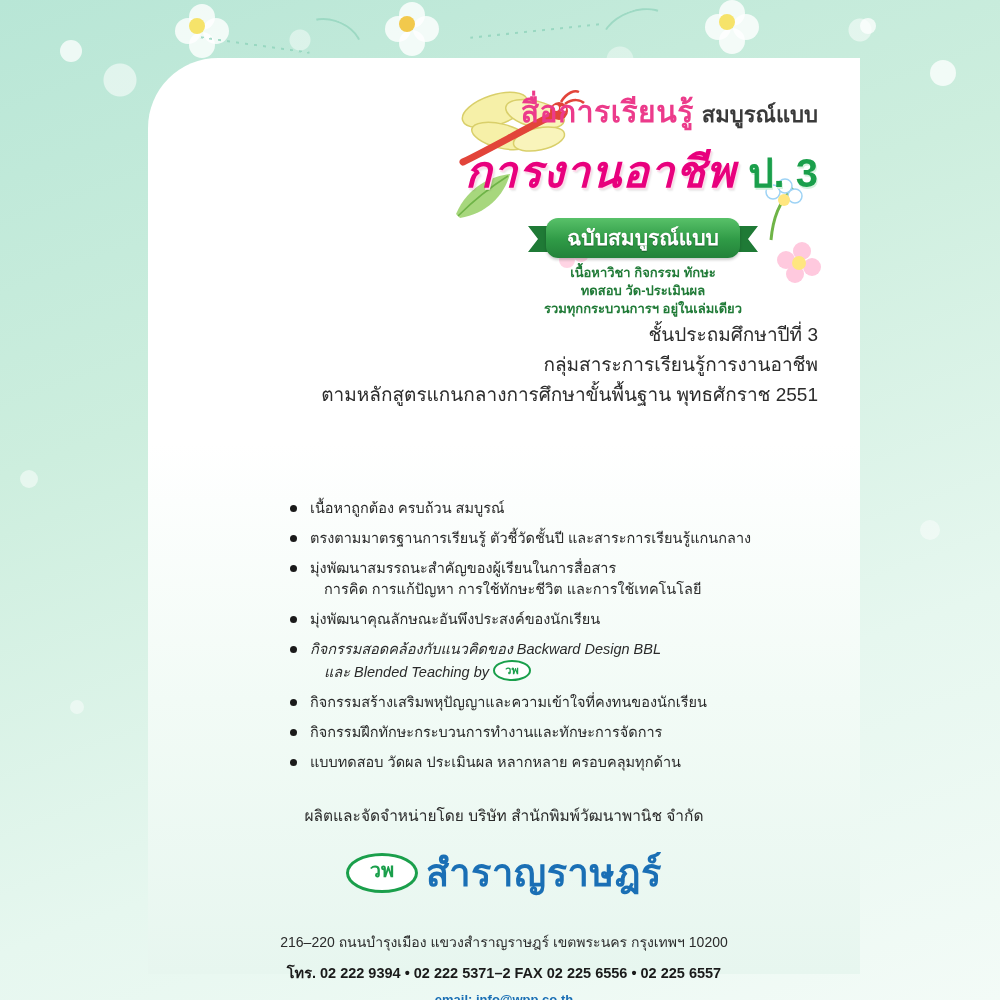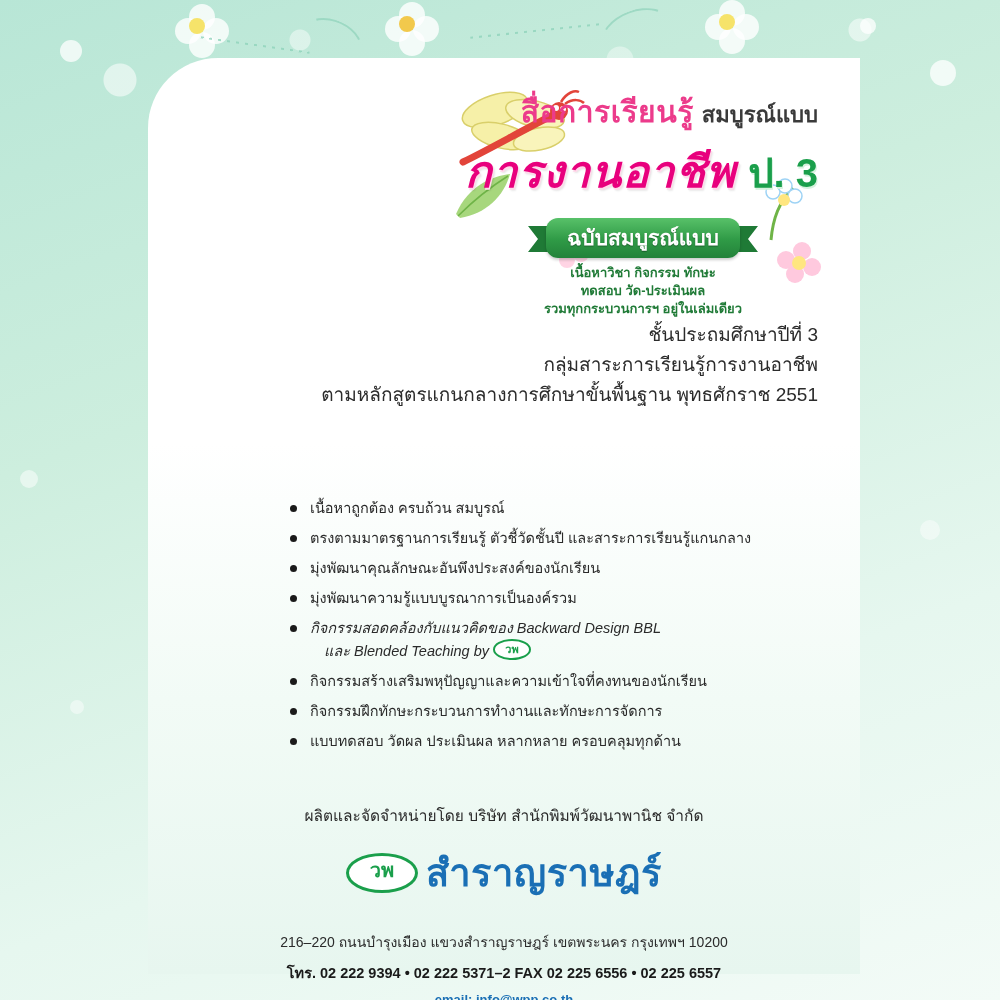--- a/index.html
+++ b/index.html
@@ -438,22 +438,25 @@
       <div class="curriculum">
         <div>ชั้นประถมศึกษาปีที่ 3</div>
         <div>กลุ่มสาระการเรียนรู้การงานอาชีพ</div>
         <div>ตามหลักสูตรแกนกลางการศึกษาขั้นพื้นฐาน พุทธศักราช 2551</div>
       </div>
     </div>
 
     <div class="bullets">
       <div class="bullet-item"><span>เนื้อหาถูกต้อง ครบถ้วน สมบูรณ์</span></div>
       <div class="bullet-item"><span>ตรงตามมาตรฐานการเรียนรู้ ตัวชี้วัดชั้นปี และสาระการเรียนรู้แกนกลาง</span></div>
+      <div class="bullet-item">
+        <span>มุ่งพัฒนาสมรรถนะสำคัญของผู้เรียนในการสื่อสาร</span>
+        <span class="cont">การคิด การแก้ปัญหา การใช้ทักษะชีวิต และการใช้เทคโนโลยี</span>
+      </div>
       <div class="bullet-item"><span>มุ่งพัฒนาคุณลักษณะอันพึงประสงค์ของนักเรียน</span></div>
-      <div class="bullet-item"><span>มุ่งพัฒนาความรู้แบบบูรณาการเป็นองค์รวม</span></div>
       <div class="bullet-item">
         <span class="ital">กิจกรรมสอดคล้องกับแนวคิดของ Backward Design BBL</span>
         <span class="cont"><span class="ital">และ Blended Teaching by</span><span class="inline-logo"></span></span>
       </div>
       <div class="bullet-item"><span>กิจกรรมสร้างเสริมพหุปัญญาและความเข้าใจที่คงทนของนักเรียน</span></div>
       <div class="bullet-item"><span>กิจกรรมฝึกทักษะกระบวนการทำงานและทักษะการจัดการ</span></div>
       <div class="bullet-item"><span>แบบทดสอบ วัดผล ประเมินผล หลากหลาย ครอบคลุมทุกด้าน</span></div>
     </div>
 
     <div class="publisher">

